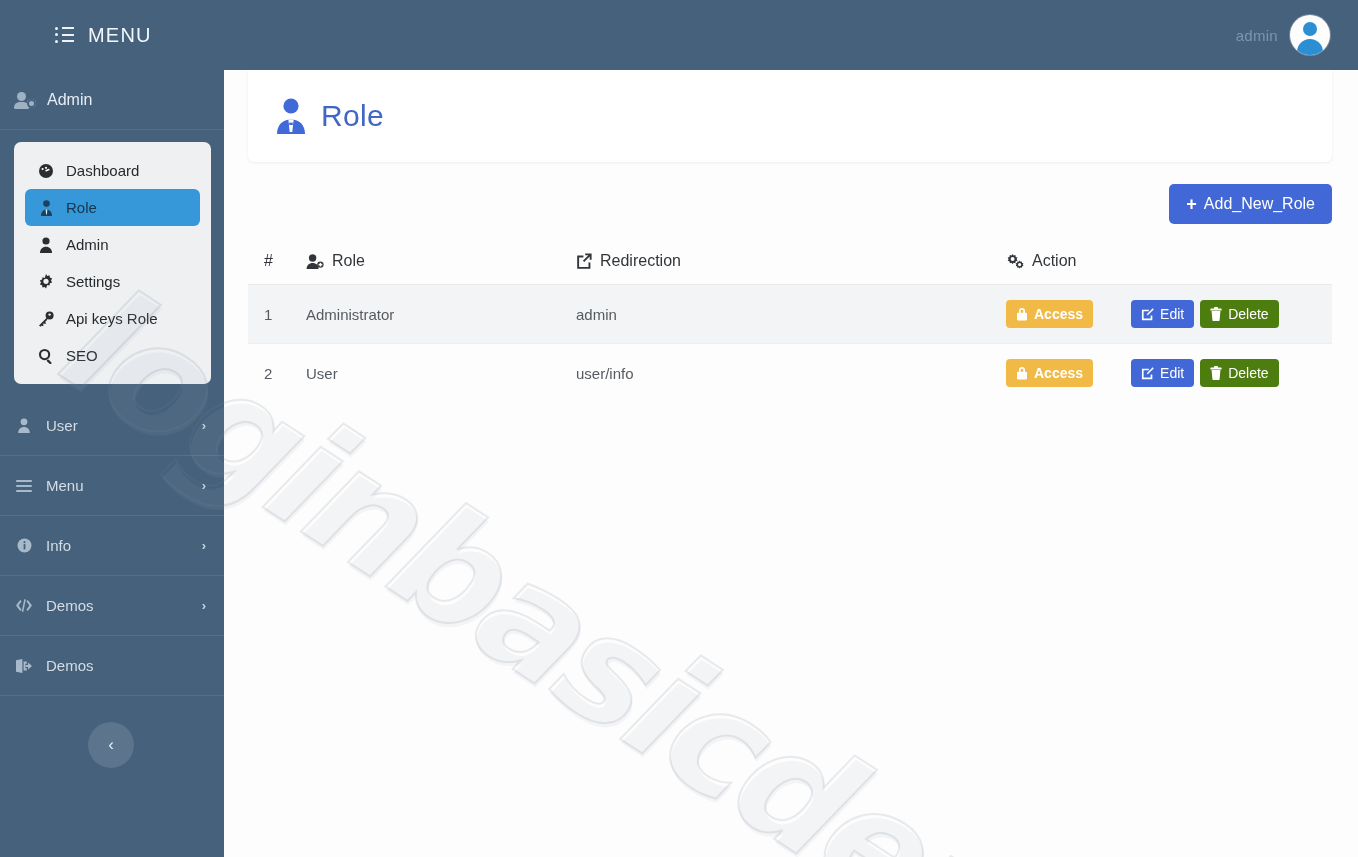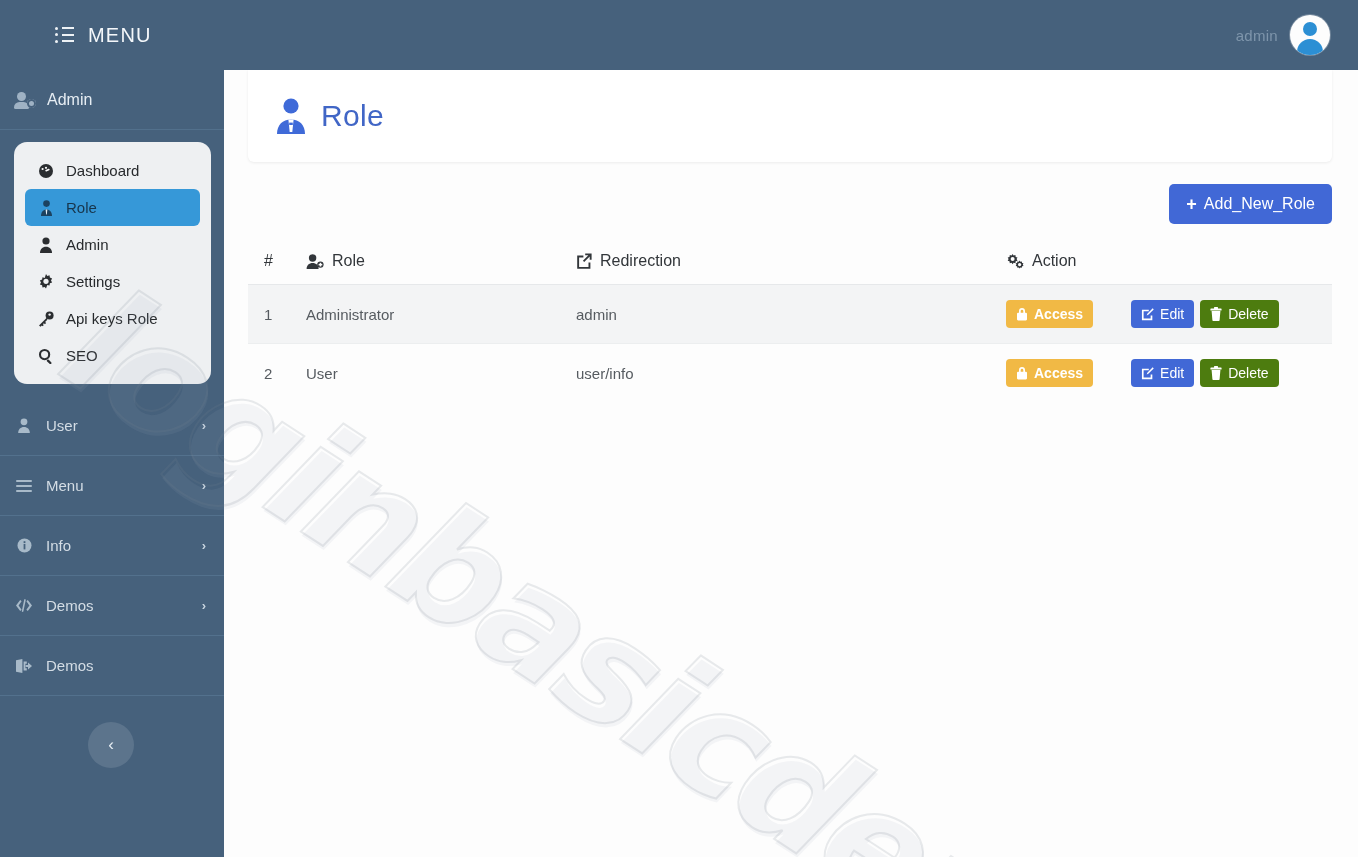--- a/index.html
+++ b/index.html
@@ -88,21 +88,21 @@
 
   
   .ic-usercog{ width:22px; height:16px; }
   .ic-usercog .h{ position:absolute; left:3px; top:0; width:9px; height:9px; border-radius:50%; background:#9fb2c4; }
   .ic-usercog .b{ position:absolute; left:0; top:10px; width:15px; height:7px; border-radius:7px 7px 2px 2px; background:#9fb2c4; }
   .ic-usercog .g{ position:absolute; right:0; bottom:0; width:9px; height:9px; border-radius:50%; background:#9fb2c4;
                   box-shadow:inset 0 0 0 2px #46617c; }
 
   .submenu{
     margin:12px 13px 0 14px;
-    background:#eef0f2; border-radius:13px;
+    background:#eef0f2; border-radius:7px;
     padding:10px 11px; position:relative;
   }
   .submenu-item{
     height:37px; display:flex; align-items:center; gap:11px;
     padding:0 12px; border-radius:6px;
     color:#272a2d; font-size:15px; cursor:pointer;
   }
   .submenu-item.active{ background:#3698d8; color:#1a3b55; }
   .submenu-item.active .lbl{ color:#17354c; }
   .sm-ico{ width:18px; display:flex; align-items:center; justify-content:center; font-size:15px; color:#2b2e31; }

